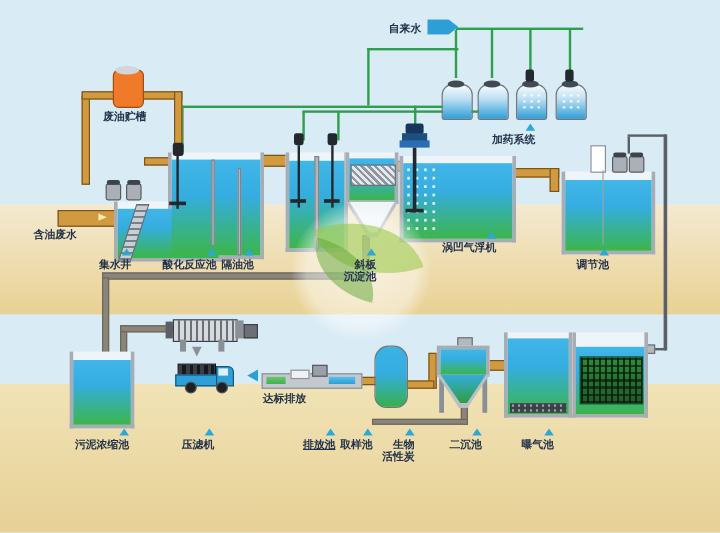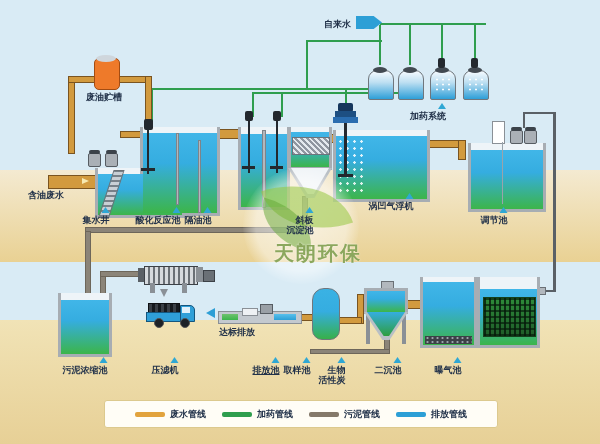--- a/index.html
+++ b/index.html
@@ -217,21 +217,20 @@
   <div class="abs water" style="left:423px;top:282px;width:51px;height:63px;"></div>
   <div class="abs diffuser" style="left:425px;top:336px;width:47px;height:8px;"></div>
 
   <div class="abs tank" style="left:477px;top:277px;width:63px;height:71px;"></div>
   <div class="abs water" style="left:480px;top:289px;width:57px;height:56px;"></div>
   <div class="abs media" style="left:483px;top:297px;width:51px;height:38px;"></div>
 
   <div class="abs wm-circle"></div>
   <div class="abs wm-leaf1"></div>
   <div class="abs wm-leaf2"></div>
-  <div class="abs wm-text">天朗环保</div>
 
   <div class="abs plain" style="left:324px;top:19px;">自来水</div>
   <div class="abs plain" style="left:86px;top:92px;">废油贮槽</div>
   <div class="abs plain" style="left:28px;top:190px;">含油废水</div>
   <div class="abs plain" style="left:219px;top:327px;">达标排放</div>
 
   <div class="abs lbl" style="left:428px;top:103px;">
       <i class="mk"></i>
       <span>加药系统</span>
     </div>
@@ -284,32 +283,14 @@
     </div>
   <div class="abs lbl" style="left:388px;top:357px;">
       <i class="mk"></i>
       <span>二沉池</span>
     </div>
   <div class="abs lbl" style="left:448px;top:357px;">
       <i class="mk"></i>
       <span>曝气池</span>
     </div>
 
-  <div class="abs legend">
-    <span class="litem">
-        <span class="sw" style="background: rgb(226, 163, 61);"></span>
-        <span>废水管线</span>
-      </span>
-    <span class="litem">
-        <span class="sw" style="background: rgb(47, 158, 78);"></span>
-        <span>加药管线</span>
-      </span>
-    <span class="litem">
-        <span class="sw" style="background: rgb(133, 121, 106);"></span>
-        <span>污泥管线</span>
-      </span>
-    <span class="litem">
-        <span class="sw" style="background: rgb(45, 159, 214);"></span>
-        <span>排放管线</span>
-      </span>
-  </div>
 
 </div>
 
 </body></html>

